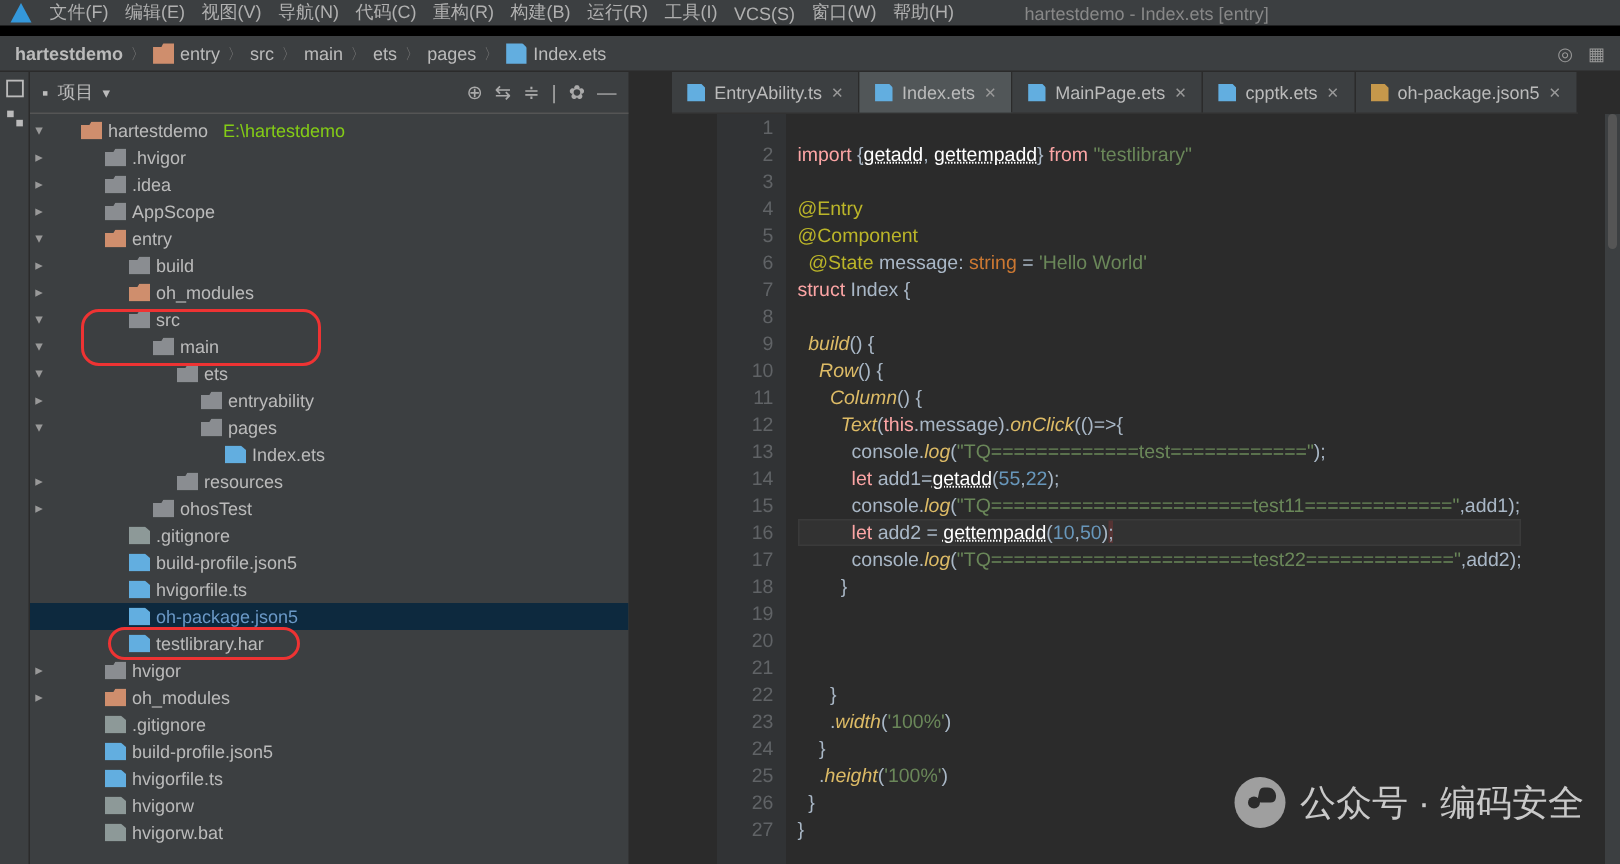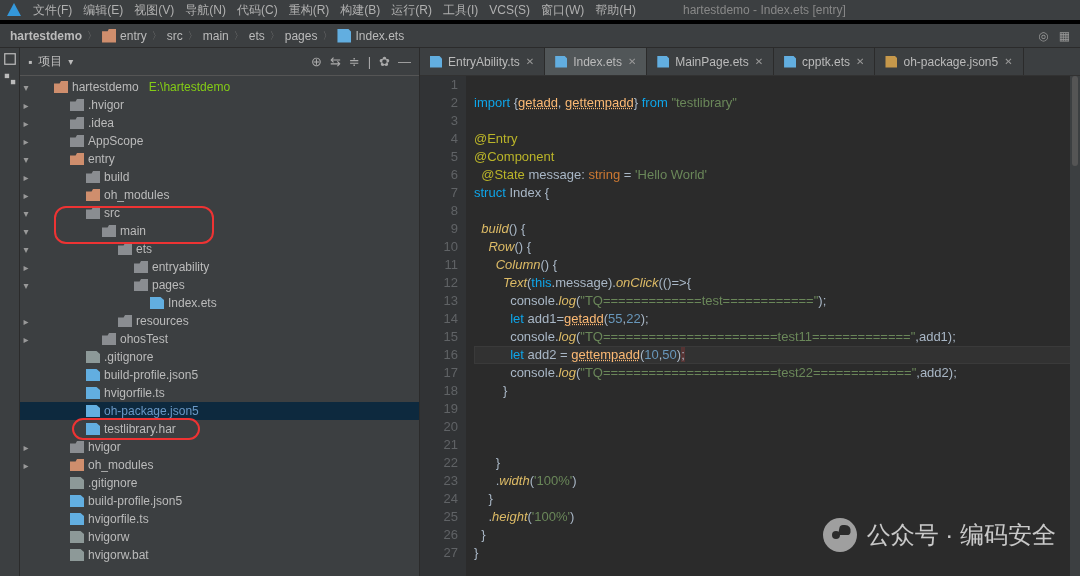--- a/index.html
+++ b/index.html
@@ -1,19 +1,19 @@
 <!DOCTYPE html>
 <html><head>
 <meta charset="utf-8">
 <style>
 * { margin:0; padding:0; box-sizing:border-box; font-family:"Microsoft YaHei","Segoe UI",Arial,sans-serif; }
 body { width:1080px; height:576px; background:#3c3f41; color:#bbb; font-size:12px; overflow:hidden; position:relative; }
 
 
-.menubar { height:24px; background:#3c3f41; display:flex; align-items:center; padding:0 6px; gap:3px; font-size:12px; color:#b0b0b0; border-bottom:4px solid #000000; }
+.menubar { height:24px; background:#3c3f41; display:flex; align-items:center; padding:0 6px; gap:3px; font-size:12px; color:#b0b0b0; border-bottom:7px solid #000000; }
 .menubar .logo { width:16px; height:16px; margin-right:4px; }
 .menubar .menu-item { padding:2px 4px; cursor:default; }
 .menubar .window-title { margin-left:40px; color:#888; }
 
 
 .breadcrumbs { height:24px; background:#3c3f41; display:flex; align-items:center; padding:0 10px; gap:5px; font-size:12px; color:#bbb; border-bottom:1px solid #2b2b2b; }
 .breadcrumbs .crumb { display:flex; align-items:center; gap:4px; }
 .breadcrumbs .sep { color:#777; font-size:10px; }
 .breadcrumbs .right-icons { margin-left:auto; display:flex; gap:10px; color:#999; }
 .crumb .ico { width:14px; height:14px; display:inline-block; }
@@ -38,43 +38,43 @@
 .tree-row .ico-folder { background:#8a8d91; clip-path:polygon(0 20%,40% 20%,50% 0,100% 0,100% 100%,0 100%); }
 .tree-row .ico-folder-o { background:#cf8e6d; clip-path:polygon(0 20%,40% 20%,50% 0,100% 0,100% 100%,0 100%);}
 .tree-row .ico-file { background:#62aee0; clip-path:polygon(0 0,75% 0,100% 25%,100% 100%,0 100%);}
 .tree-row .ico-file-g { background:#8d9998; clip-path:polygon(0 0,75% 0,100% 25%,100% 100%,0 100%);}
 .tree-row .sub { color:#84cc16; margin-left:6px; }
 .tree-row.selected { background:#0d293e; }
 .tree-row.highlight .label { color:#6a98c6; }
 .indent { display:inline-block; flex-shrink:0; }
 .red-circle { position:absolute; border:2px solid #e33; border-radius:12px; pointer-events:none; }
 
-.editor-area { flex:1; display:flex; flex-direction:column; background:#2b2b2b; }
+.editor-area { flex:1; display:flex; flex-direction:column; background:#2b2b2b;align-items:center; }
 .tabbar { height:28px; background:#3c3f41; display:flex; align-items:stretch; border-bottom:1px solid #323232; }
 .tab { display:flex; align-items:center; gap:6px; padding:0 10px; color:#bbb; border-right:1px solid #2b2b2b; font-size:12px; }
 .tab.active { background:#515658; }
 .tab .ico { width:12px; height:12px; display:inline-block; background:#62aee0; clip-path:polygon(0 0,75% 0,100% 25%,100% 100%,0 100%);}
 .tab.json .ico { background:#c6984b;}
 .tab .x { color:#999; font-size:10px; }
 
 .editor { flex:1; display:flex; font-family:"JetBrains Mono","Consolas",monospace; font-size:13px; line-height:18px; overflow:hidden; }
 .ln-gutter { width:46px; background:#313335; color:#606366; text-align:right; padding:0 8px 0 0; }
 .ln-gutter div { height:18px; }
 .code { flex:1; padding:0 8px; position:relative; }
 .code div.line { height:18px; white-space:pre; }
 .code .cursor-line { background:#323232; box-shadow:inset 0 0 0 1px #3a3a3a; }
-.c-key { color:#0ea5e9; }
+.c-key { color:#fca5a5; }
 .c-str { color:#6a8759; }
 .c-fn  { color:#ddbb66; font-style:italic; }
 .c-ann { color:#bbb529; }
 .c-type{ color:#cc7832; }
 .c-id  { color:#a9b7c6; }
 .c-par { color:#a9b7c6; }
 .c-num { color:#6897bb; }
-.c-link{ color:#fdba74; text-decoration:underline dotted; }
+.c-link{ color:#ffffff; text-decoration:underline dotted; }
 .c-ce  { color:#a9b7c6; }
 
 .watermark { position:absolute; right:24px; bottom:24px; display:flex; align-items:center; gap:10px; color:rgba(255,255,255,0.75); font-size:24px; font-weight:500; pointer-events:none; }
 .watermark .wm-ico { width:34px; height:34px; border-radius:50%; background:rgba(255,255,255,0.55); position:relative; }
 .watermark .wm-ico::before,
 .watermark .wm-ico::after { content:""; position:absolute; background:#2b2b2b; border-radius:4px; }
 .watermark .wm-ico::before { width:8px; height:8px; left:9px; top:13px; border-radius:50%; }
 .watermark .wm-ico::after  { width:12px; height:10px; right:6px; top:7px; transform:skew(-12deg); border-top-right-radius:10px; }
 .sb { position:absolute; right:0; top:76px; bottom:0; width:10px; background:#3c3f41; }
 .sb::after{ content:""; position:absolute; top:0; left:2px; width:6px; height:90px; background:#555; border-radius:3px;}

